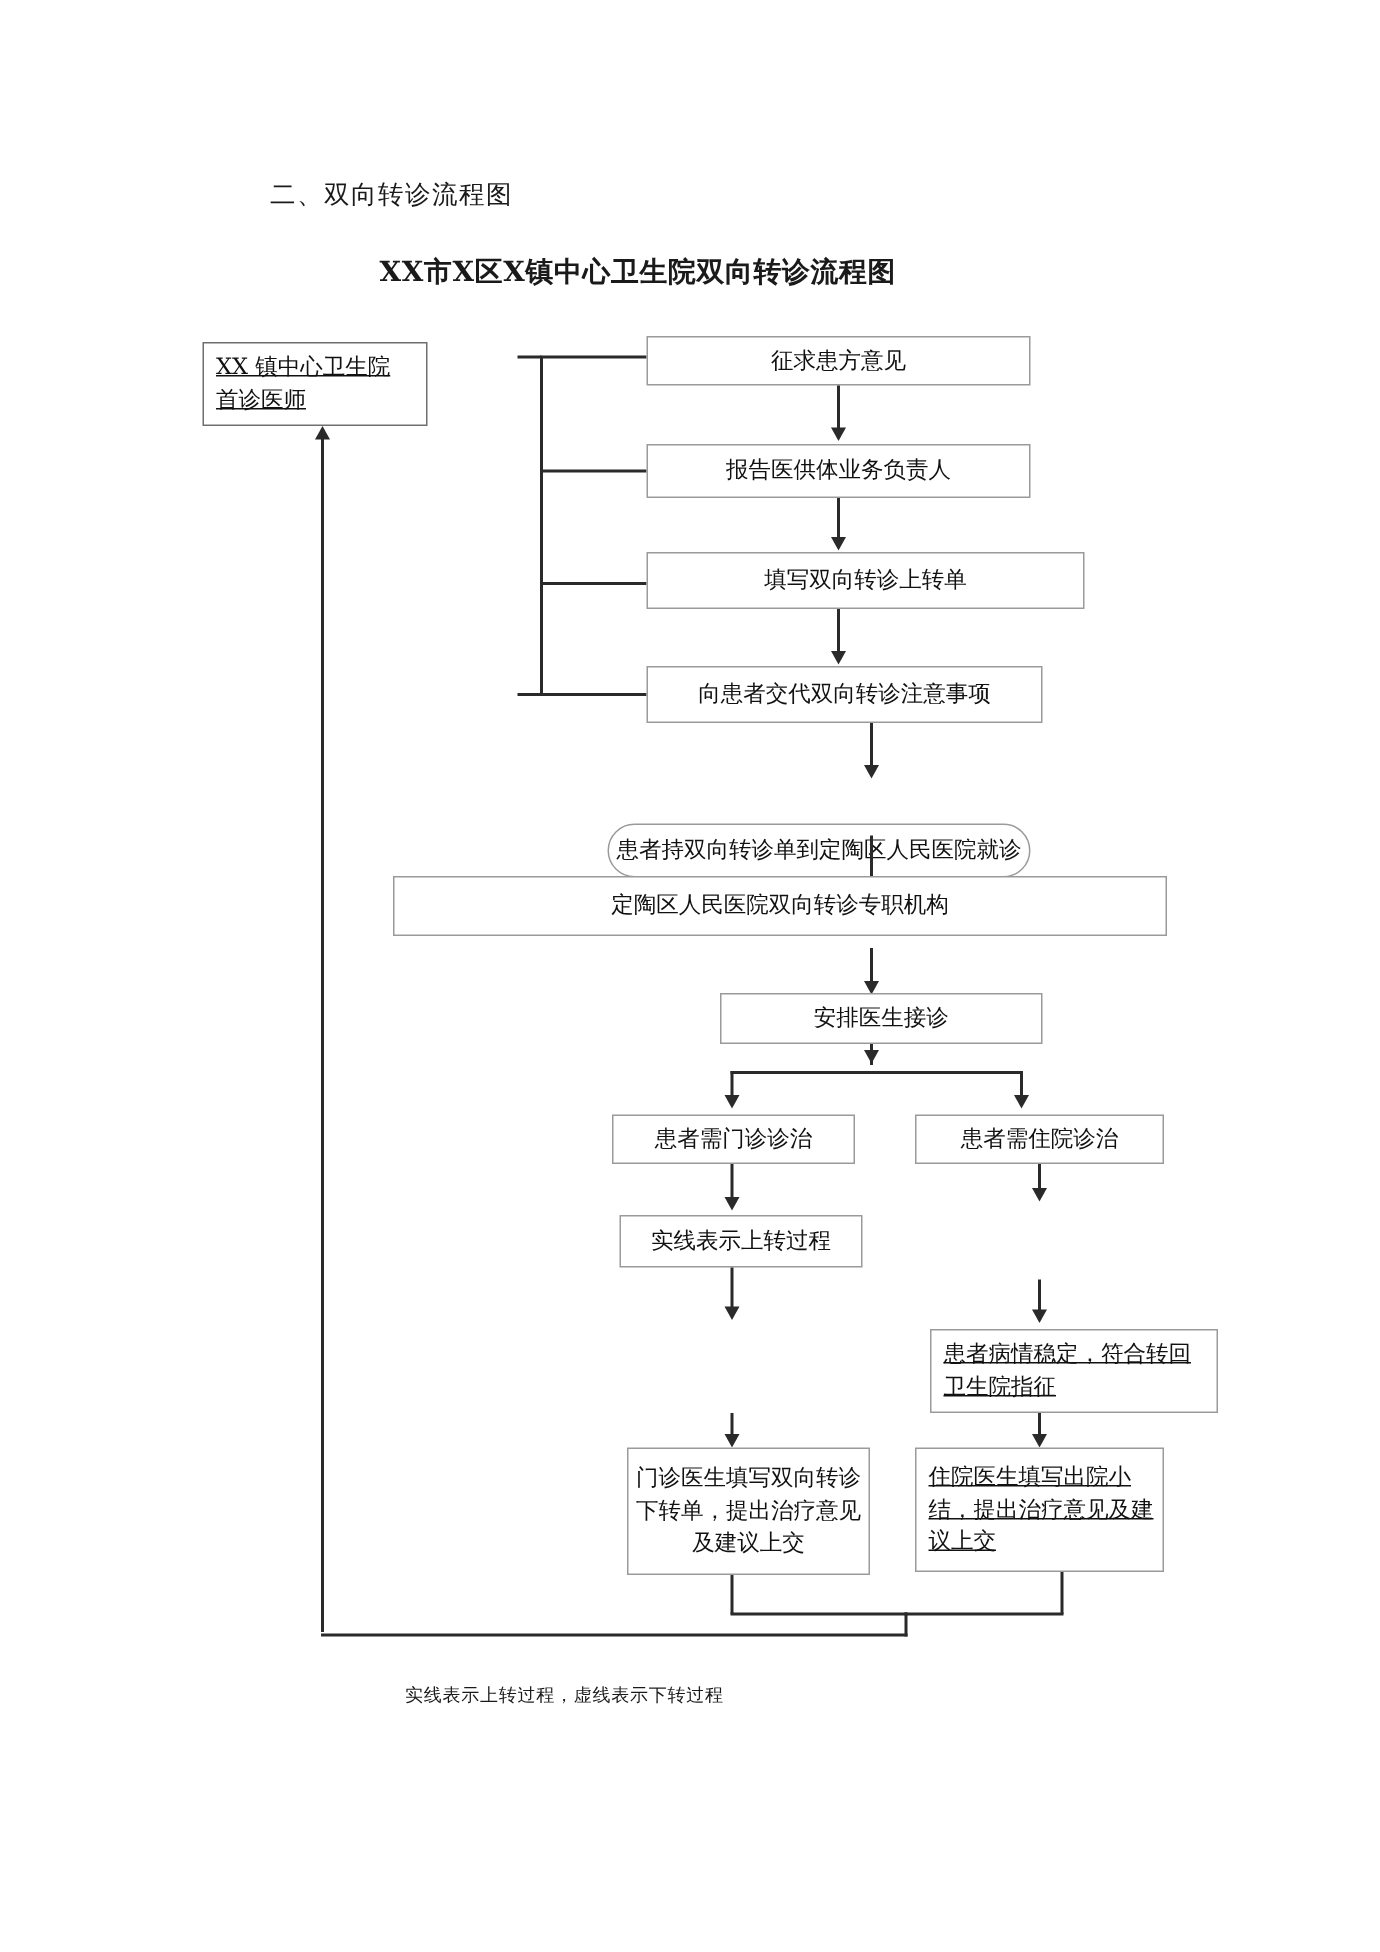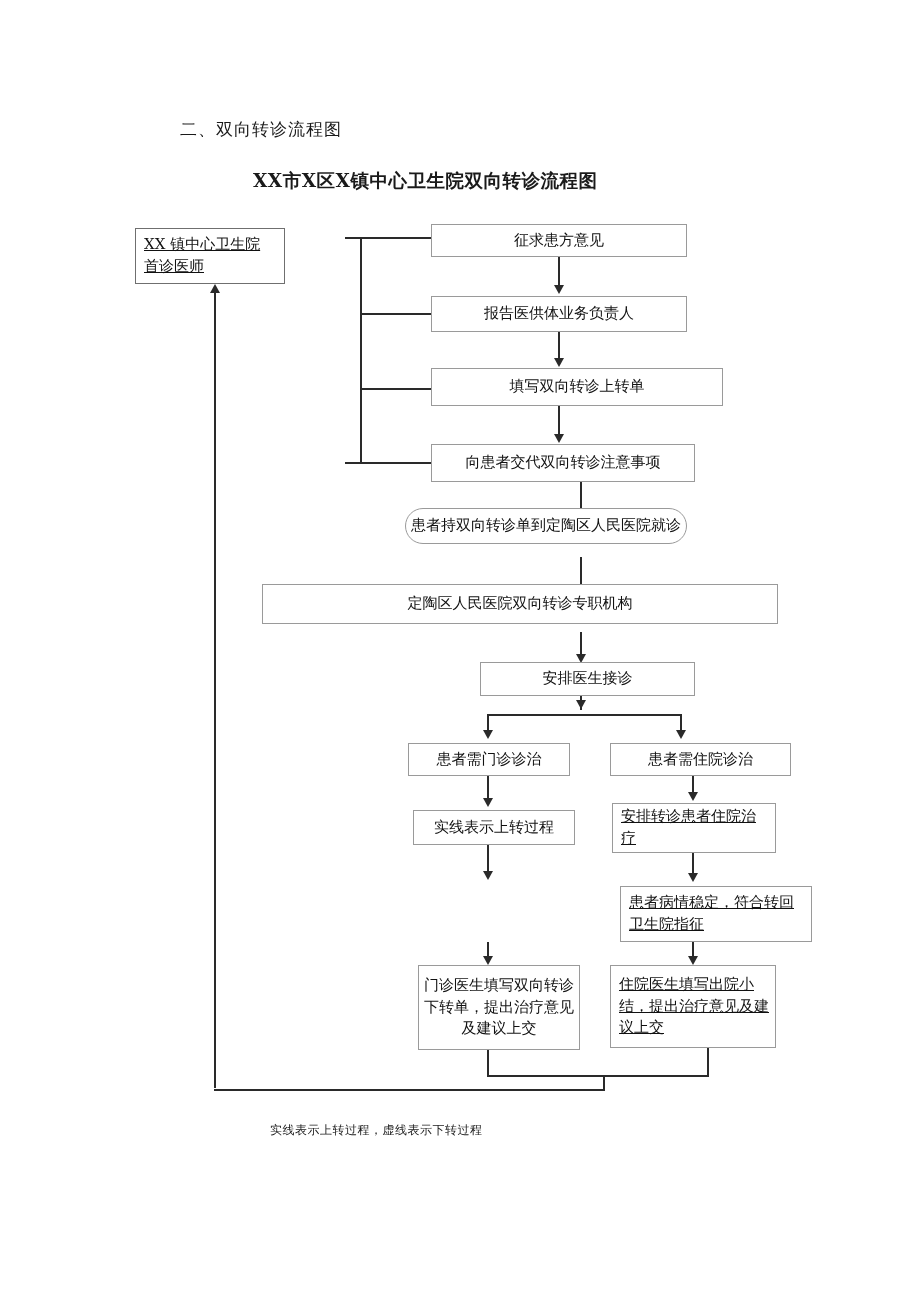--- a/index.html
+++ b/index.html
@@ -146,21 +146,21 @@
   </div>
   <div class="ln v" style="left:558px; top:406px; height:32px;"></div>
   <div class="arrow-down" style="left:554px; top:434px;"></div>
 
   <div class="node" style="left:431px; top:444px; width:264px; height:38px;">
     <span class="txt">向患者交代双向转诊注意事项</span>
   </div>
   <div class="ln v" style="left:580px; top:482px; height:32px;"></div>
   <div class="arrow-down" style="left:576px; top:510px;"></div>
 
-  <div class="node" style="left:405px; top:508px; width:282px; height:36px;border-radius:18px;">
+  <div class="node" style="left:405px; top:549px; width:282px; height:36px;border-radius:18px;">
     <span class="txt">患者持双向转诊单到定陶区人民医院就诊</span>
   </div>
   <div class="ln v" style="left:580px; top:557px; height:31px;"></div>
   <div class="arrow-down" style="left:576px; top:584px;"></div>
 
   <div class="node" style="left:262px; top:584px; width:516px; height:40px;">
     <span class="txt">定陶区人民医院双向转诊专职机构</span>
   </div>
   <div class="ln v" style="left:580px; top:632px; height:25px;"></div>
   <div class="arrow-down" style="left:576px; top:654px;"></div>
@@ -189,29 +189,26 @@
   <div class="ln v" style="left:487px; top:845px; height:28px;"></div>
   <div class="arrow-down" style="left:483px; top:871px;"></div>
 
   <div class="ln v" style="left:487px; top:942px; height:17px;"></div>
   <div class="arrow-down" style="left:483px; top:956px;"></div>
 
   <div class="node" style="left:418px; top:965px; width:162px; height:85px;">
     <span class="txt">门诊医生填写双向转诊下转单，提出治疗意见及建议上交</span>
   </div>
 
-  <div class="node" style="left:610px; top:743px; width:181px; height:33px;">
+  <div class="node" style="left:610px; top:743px; width:166px; height:33px;">
     <span class="txt">患者需住院诊治</span>
   </div>
   <div class="ln v" style="left:692px; top:776px; height:18px;"></div>
   <div class="arrow-down" style="left:688px; top:792px;"></div>
 
-  <div class="node left-align" style="left:612px; top:803px; width:164px; height:50px;">
-    <span class="txt">安排转诊患者住院治疗</span>
-  </div>
   <div class="ln v" style="left:692px; top:853px; height:22px;"></div>
   <div class="arrow-down" style="left:688px; top:873px;"></div>
 
   <div class="node left-align" style="left:620px; top:886px; width:192px; height:56px;">
     <span class="txt">患者病情稳定，符合转回卫生院指征</span>
   </div>
   <div class="ln v" style="left:692px; top:942px; height:17px;"></div>
   <div class="arrow-down" style="left:688px; top:956px;"></div>
 
   <div class="node left-align" style="left:610px; top:965px; width:166px; height:83px;">

